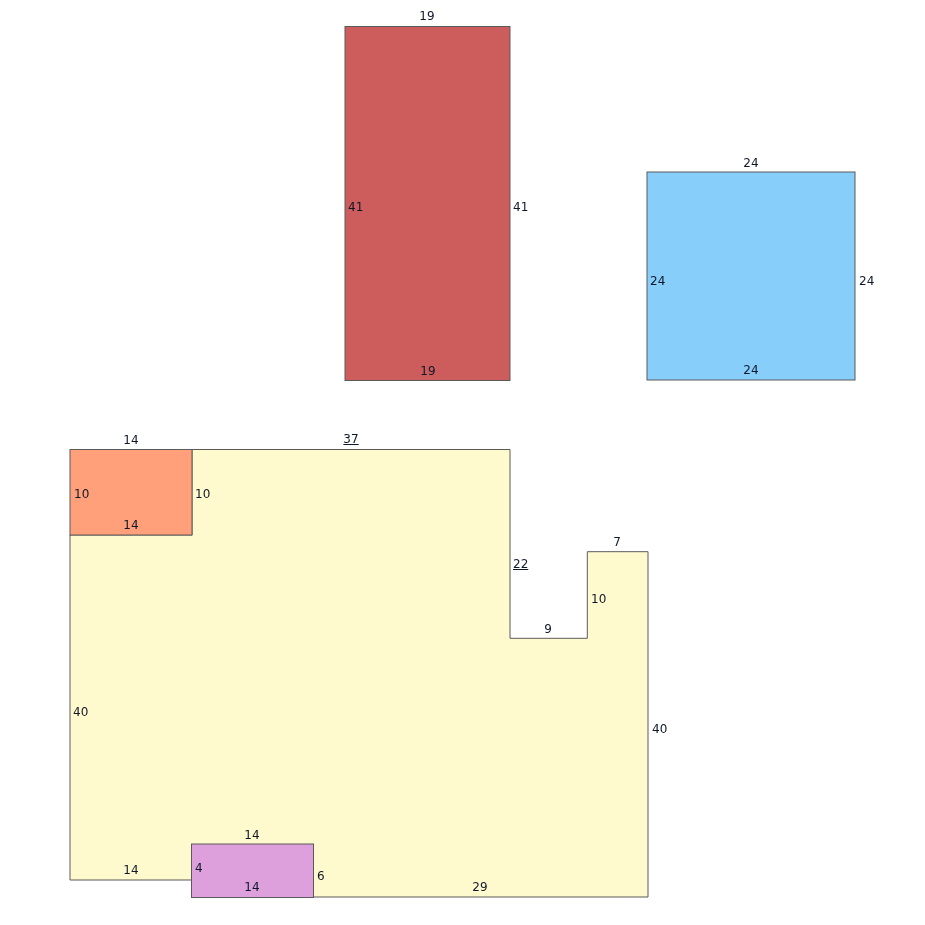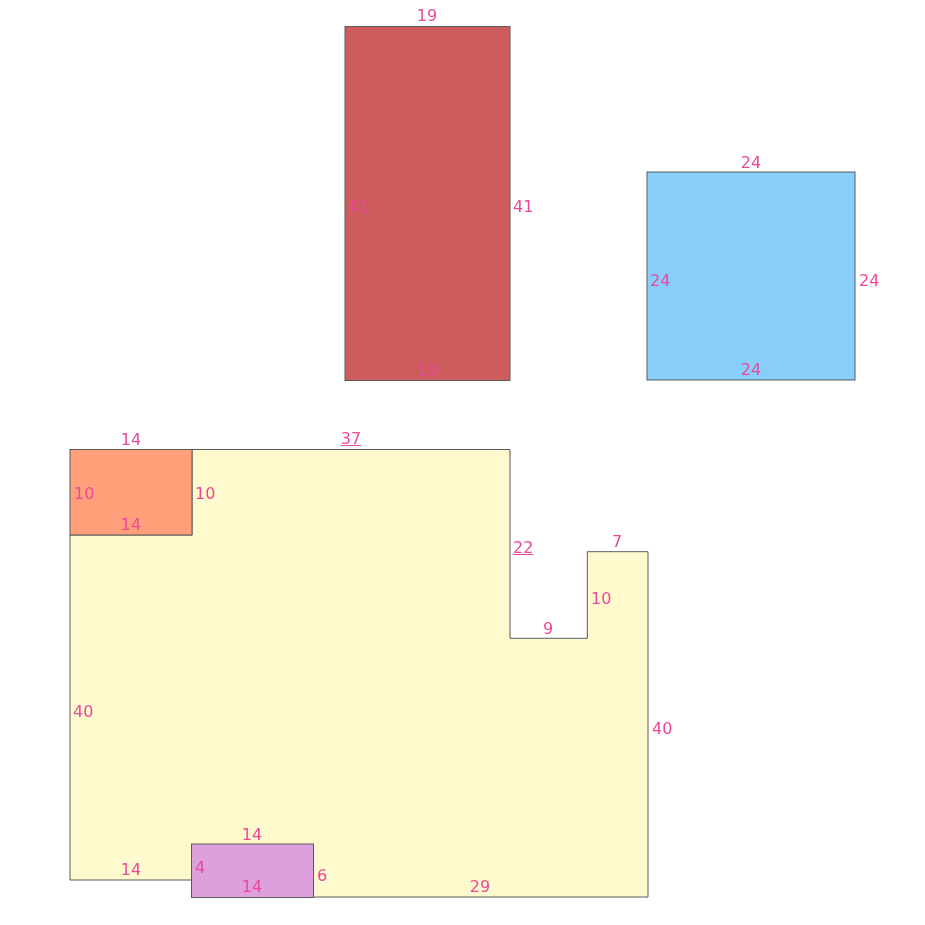--- a/index.html
+++ b/index.html
@@ -19,22 +19,22 @@
     position: absolute;
     left: 0;
     top: 0;
   }
   #shapes-svg rect, #shapes-svg polygon {
     stroke: #5a5a5a;
     stroke-width: 1;
   }
   .lbl {
     position: absolute;
-    font-size: 16px;
-    color: #ec4899;
+    font-size: 12px;
+    color: #0f172a;
     line-height: 1;
     white-space: nowrap;
     transform: translate(-50%, -50%);
   }
   .lbl.v {
     transform: translate(0, -50%);
   }
 </style>
 </head>
 <body>
@@ -53,21 +53,21 @@
   <span class="lbl v" style="left:348px; top:207px;">41</span>
   <span class="lbl v" style="left:513px; top:207px;">41</span>
   <span class="lbl" style="left:428px; top:371px;">19</span>
 
   <span class="lbl" style="left:751px; top:163px;">24</span>
   <span class="lbl v" style="left:650px; top:281px;">24</span>
   <span class="lbl v" style="left:859px; top:281px;">24</span>
   <span class="lbl" style="left:751px; top:370px;">24</span>
 
   <span class="lbl" style="left:351px; top:439px;text-decoration:underline;">37</span>
-  <span class="lbl v" style="left:513px; top:548px;text-decoration:underline;">22</span>
+  <span class="lbl v" style="left:513px; top:564px;text-decoration:underline;">22</span>
   <span class="lbl" style="left:548px; top:629px;">9</span>
   <span class="lbl v" style="left:591px; top:599px;">10</span>
   <span class="lbl" style="left:617px; top:542px;">7</span>
   <span class="lbl v" style="left:73px; top:712px;">40</span>
   <span class="lbl v" style="left:652px; top:729px;">40</span>
   <span class="lbl" style="left:131px; top:870px;">14</span>
   <span class="lbl" style="left:480px; top:887px;">29</span>
 
   <span class="lbl" style="left:131px; top:440px;">14</span>
   <span class="lbl v" style="left:74px; top:494px;">10</span>

